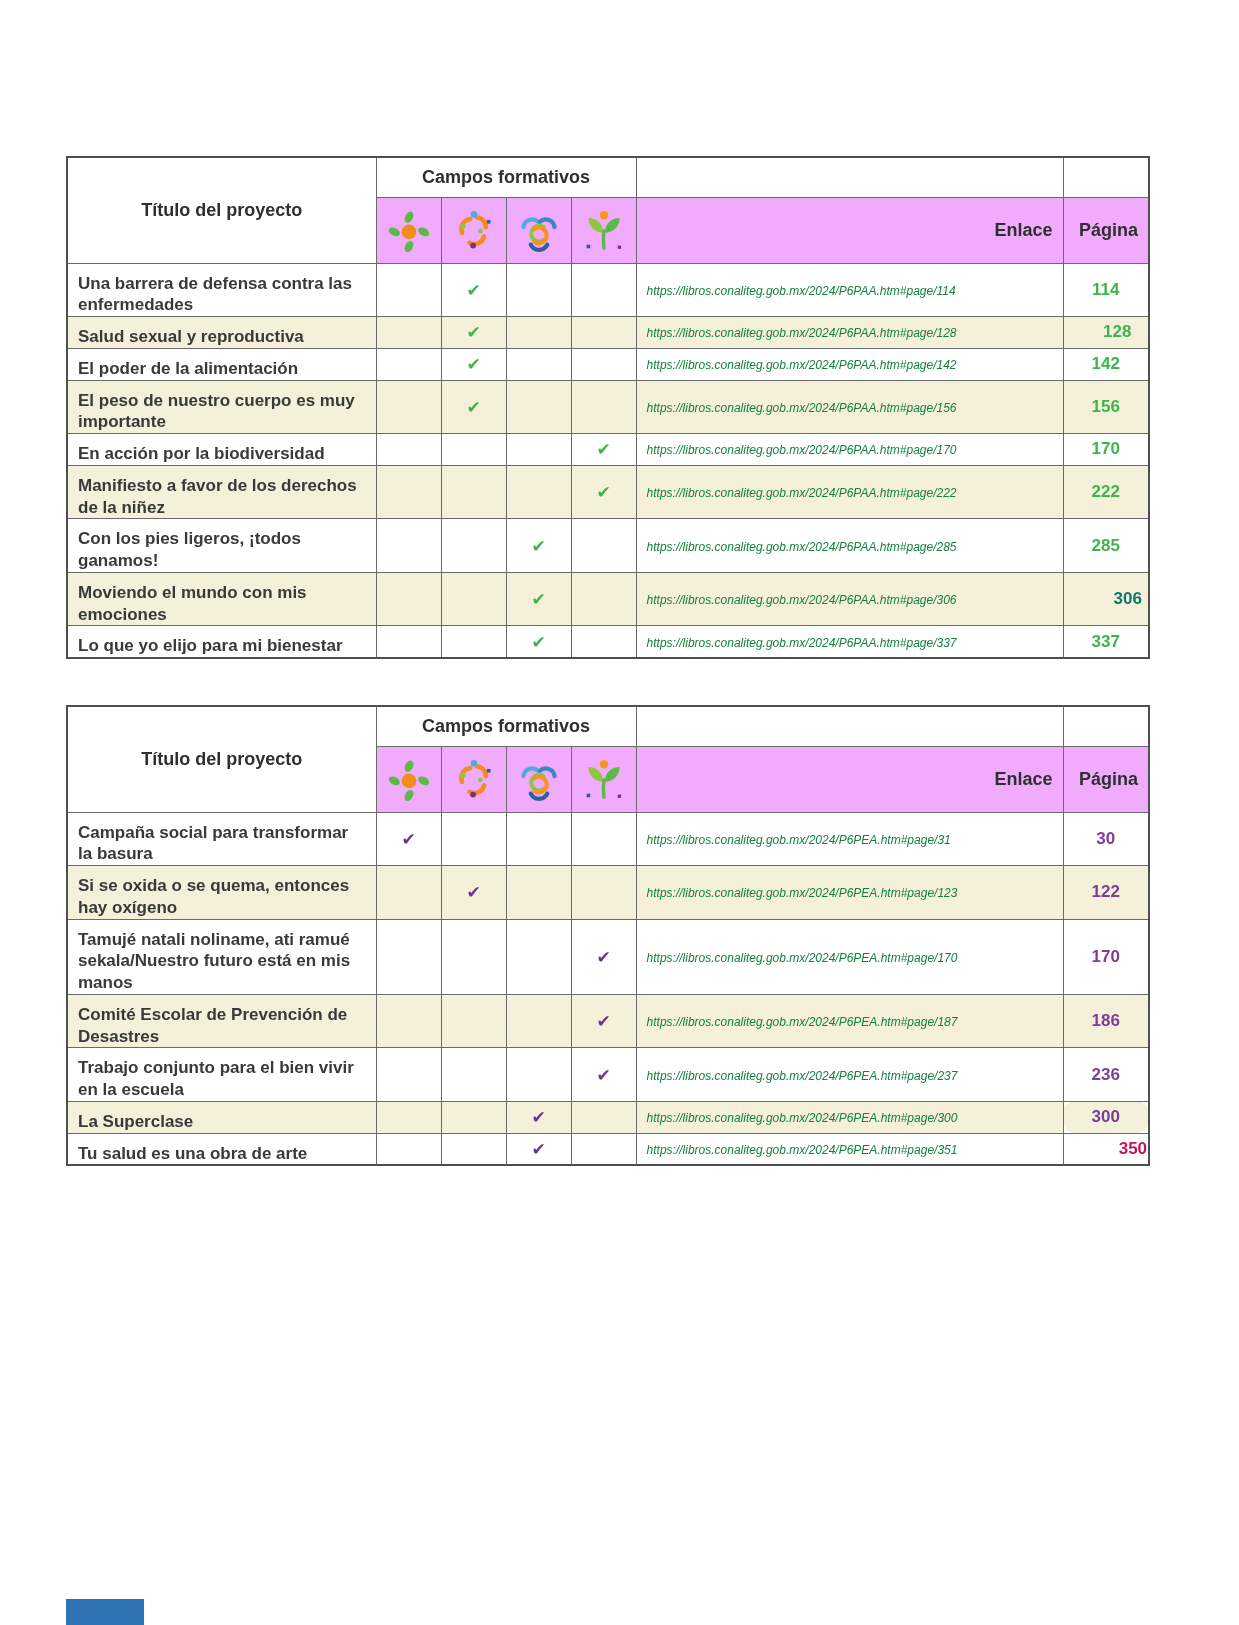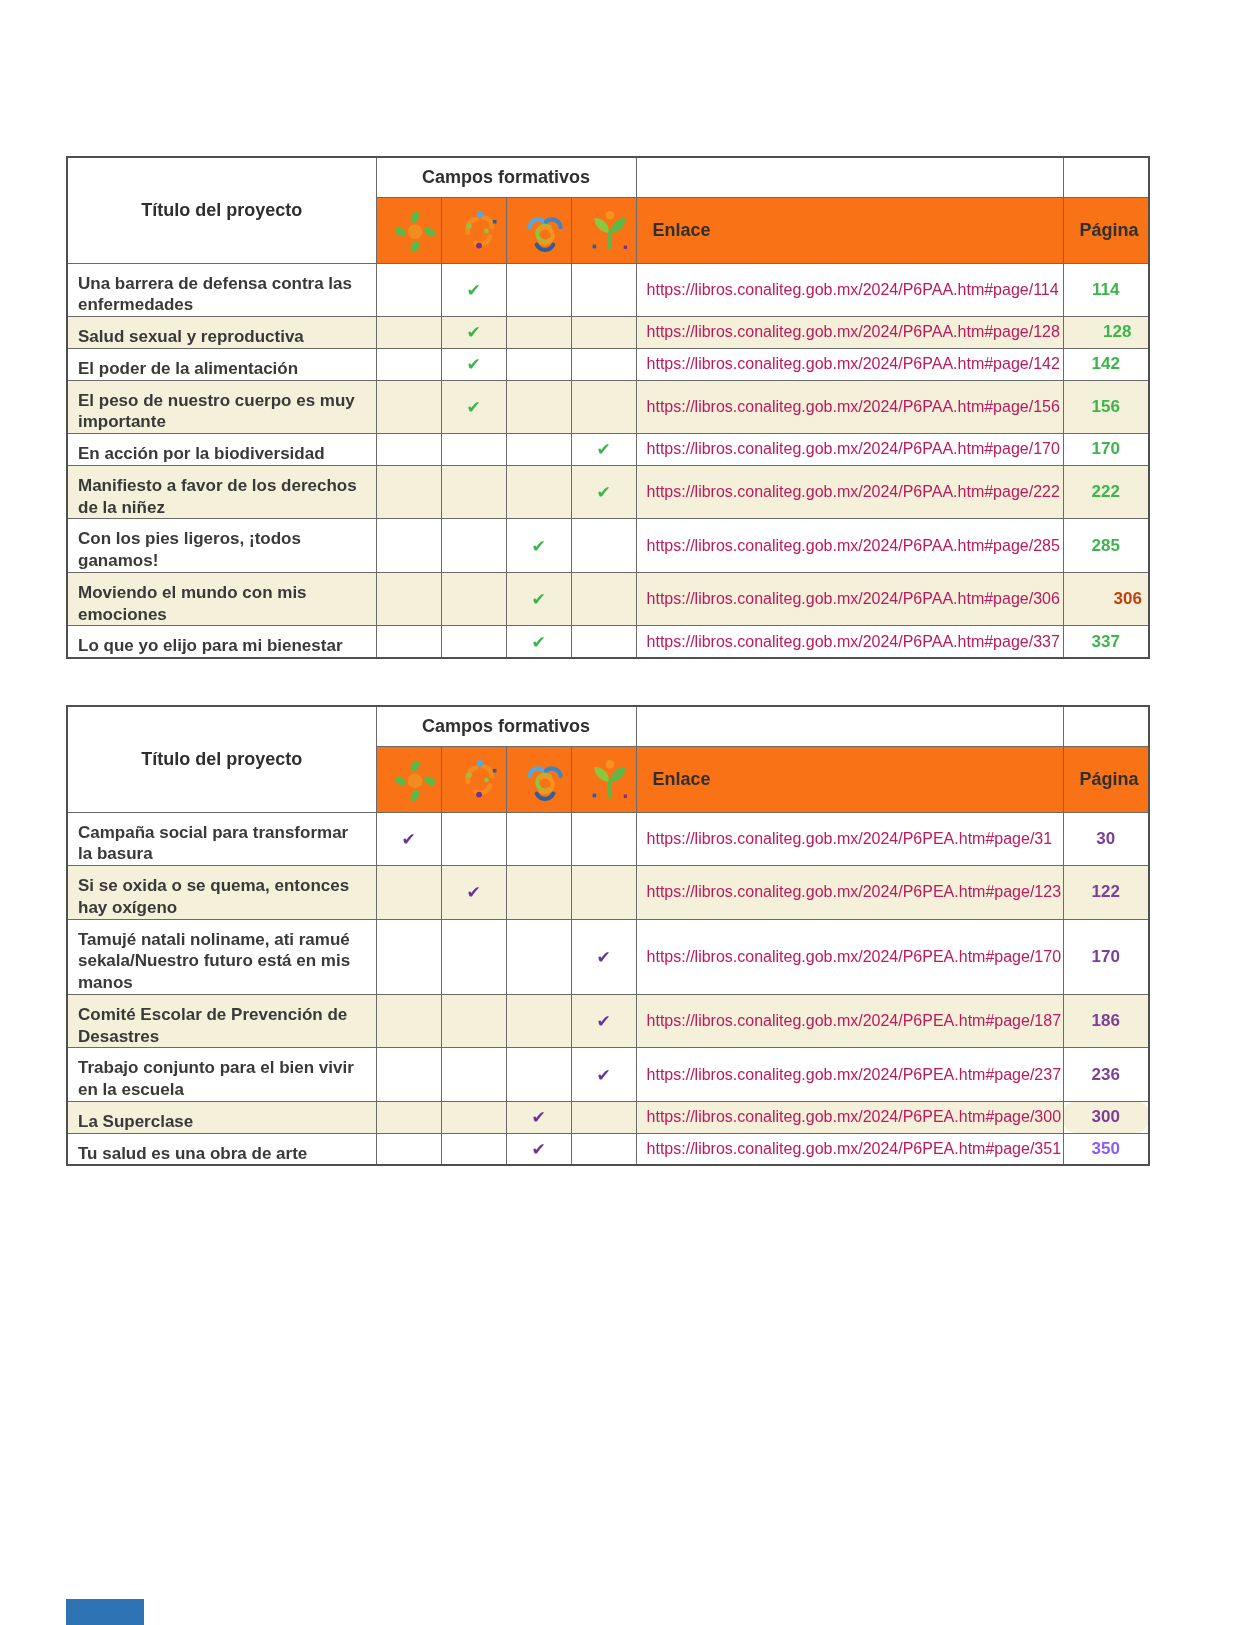--- a/index.html
+++ b/index.html
@@ -11,30 +11,30 @@
   .hsep{color:#9a6bb0;font-weight:bold;padding:0 2px;}
   .t0 .hsuf{color:#5cb947;}
   .t1 .hsuf{color:#7a3b9b;}
   .tbl-block.second{margin-top:46px;}
   table{border-collapse:collapse;width:1082px;table-layout:fixed;border:2px solid #4f4f4f;}
   th,td{border:1px solid #6a6a6a;vertical-align:middle;box-sizing:border-box;}
   thead th{color:#2f2f2f;}
   .th-title{background:#ffffff;font-weight:bold;font-size:18px;text-align:center;}
   .th-group{background:#ffffff;font-weight:bold;font-size:18px;height:40px;text-align:center;}
   .th-empty{background:#ffffff;}
-  .icons-row th{background:#f97316;height:66px;text-align:left;padding:2px 16px;}
+  .icons-row th{background:#f0abfc;height:66px;text-align:right;padding:2px 10px;}
   .th-link,.th-page{font-weight:bold;font-size:18px;text-align:center;}
   .icon-svg{display:block;margin:0 auto;}
   tbody tr:nth-child(even) td{background:#f4f0da;}
   tbody tr:nth-child(odd) td{background:#ffffff;}
   .cell-title{font-weight:bold;font-size:17px;text-align:left;padding:9px 12px 0 10px;line-height:1.28;color:#393939;}
   .cell-check{text-align:center;}
   .check{font-family:"DejaVu Sans",sans-serif;font-size:17px;font-weight:bold;}
   .cell-link{padding:6px 6px 6px 10px;}
-  .link{font-size:16px;color:#be185d;white-space:nowrap;}
+  .link{font-size:12px;color:#15803d;white-space:nowrap;font-style:italic;}
   .cell-page{text-align:center;font-weight:bold;font-size:17px;}
   .partial-box{position:absolute;left:66px;bottom:0;width:78px;height:26px;}
 </style>
 </head>
 <body>
 
 <div class="page">
 
   <div class="tbl-block t0">
     <table>
@@ -165,21 +165,21 @@
             <td class="cell-link"><span class="link">https://libros.conaliteg.gob.mx/2024/P6PAA.htm#page/285</span></td>
             <td class="cell-page" style="color: rgb(60, 181, 74);">285</td>
           </tr>
           <tr>
             <td class="cell-title">Moviendo el mundo con mis emociones</td>
             <td class="cell-check"></td>
             <td class="cell-check"></td>
             <td class="cell-check"><span class="check" style="color: rgb(59, 181, 74);">✔</span></td>
             <td class="cell-check"></td>
             <td class="cell-link"><span class="link">https://libros.conaliteg.gob.mx/2024/P6PAA.htm#page/306</span></td>
-            <td class="cell-page" style="color: #c2410c; padding-left: 45px;">306</td>
+            <td class="cell-page" style="color: #0f766e; padding-left: 45px;">306</td>
           </tr>
           <tr>
             <td class="cell-title">Lo que yo elijo para mi bienestar</td>
             <td class="cell-check"></td>
             <td class="cell-check"></td>
             <td class="cell-check"><span class="check" style="color: rgb(59, 181, 74);">✔</span></td>
             <td class="cell-check"></td>
             <td class="cell-link"><span class="link">https://libros.conaliteg.gob.mx/2024/P6PAA.htm#page/337</span></td>
             <td class="cell-page" style="color: rgb(60, 181, 74);">337</td>
           </tr>
@@ -307,20 +307,20 @@
             <td class="cell-link"><span class="link">https://libros.conaliteg.gob.mx/2024/P6PEA.htm#page/300</span></td>
             <td class="cell-page" style="color: rgb(124, 62, 152); border-radius: 13px;">300</td>
           </tr>
           <tr>
             <td class="cell-title">Tu salud es una obra de arte</td>
             <td class="cell-check"></td>
             <td class="cell-check"></td>
             <td class="cell-check"><span class="check" style="color: rgb(106, 52, 148);">✔</span></td>
             <td class="cell-check"></td>
             <td class="cell-link"><span class="link">https://libros.conaliteg.gob.mx/2024/P6PEA.htm#page/351</span></td>
-            <td class="cell-page" style="color: #8b5cf6;">350</td>
+            <td class="cell-page" style="color: #be185d; text-align: right;">350</td>
           </tr>
         </tbody>
     </table>
   </div>
 
   <div class="partial-box" style="background: rgb(46, 116, 181);"></div>
 </div>
 
 </body></html>

